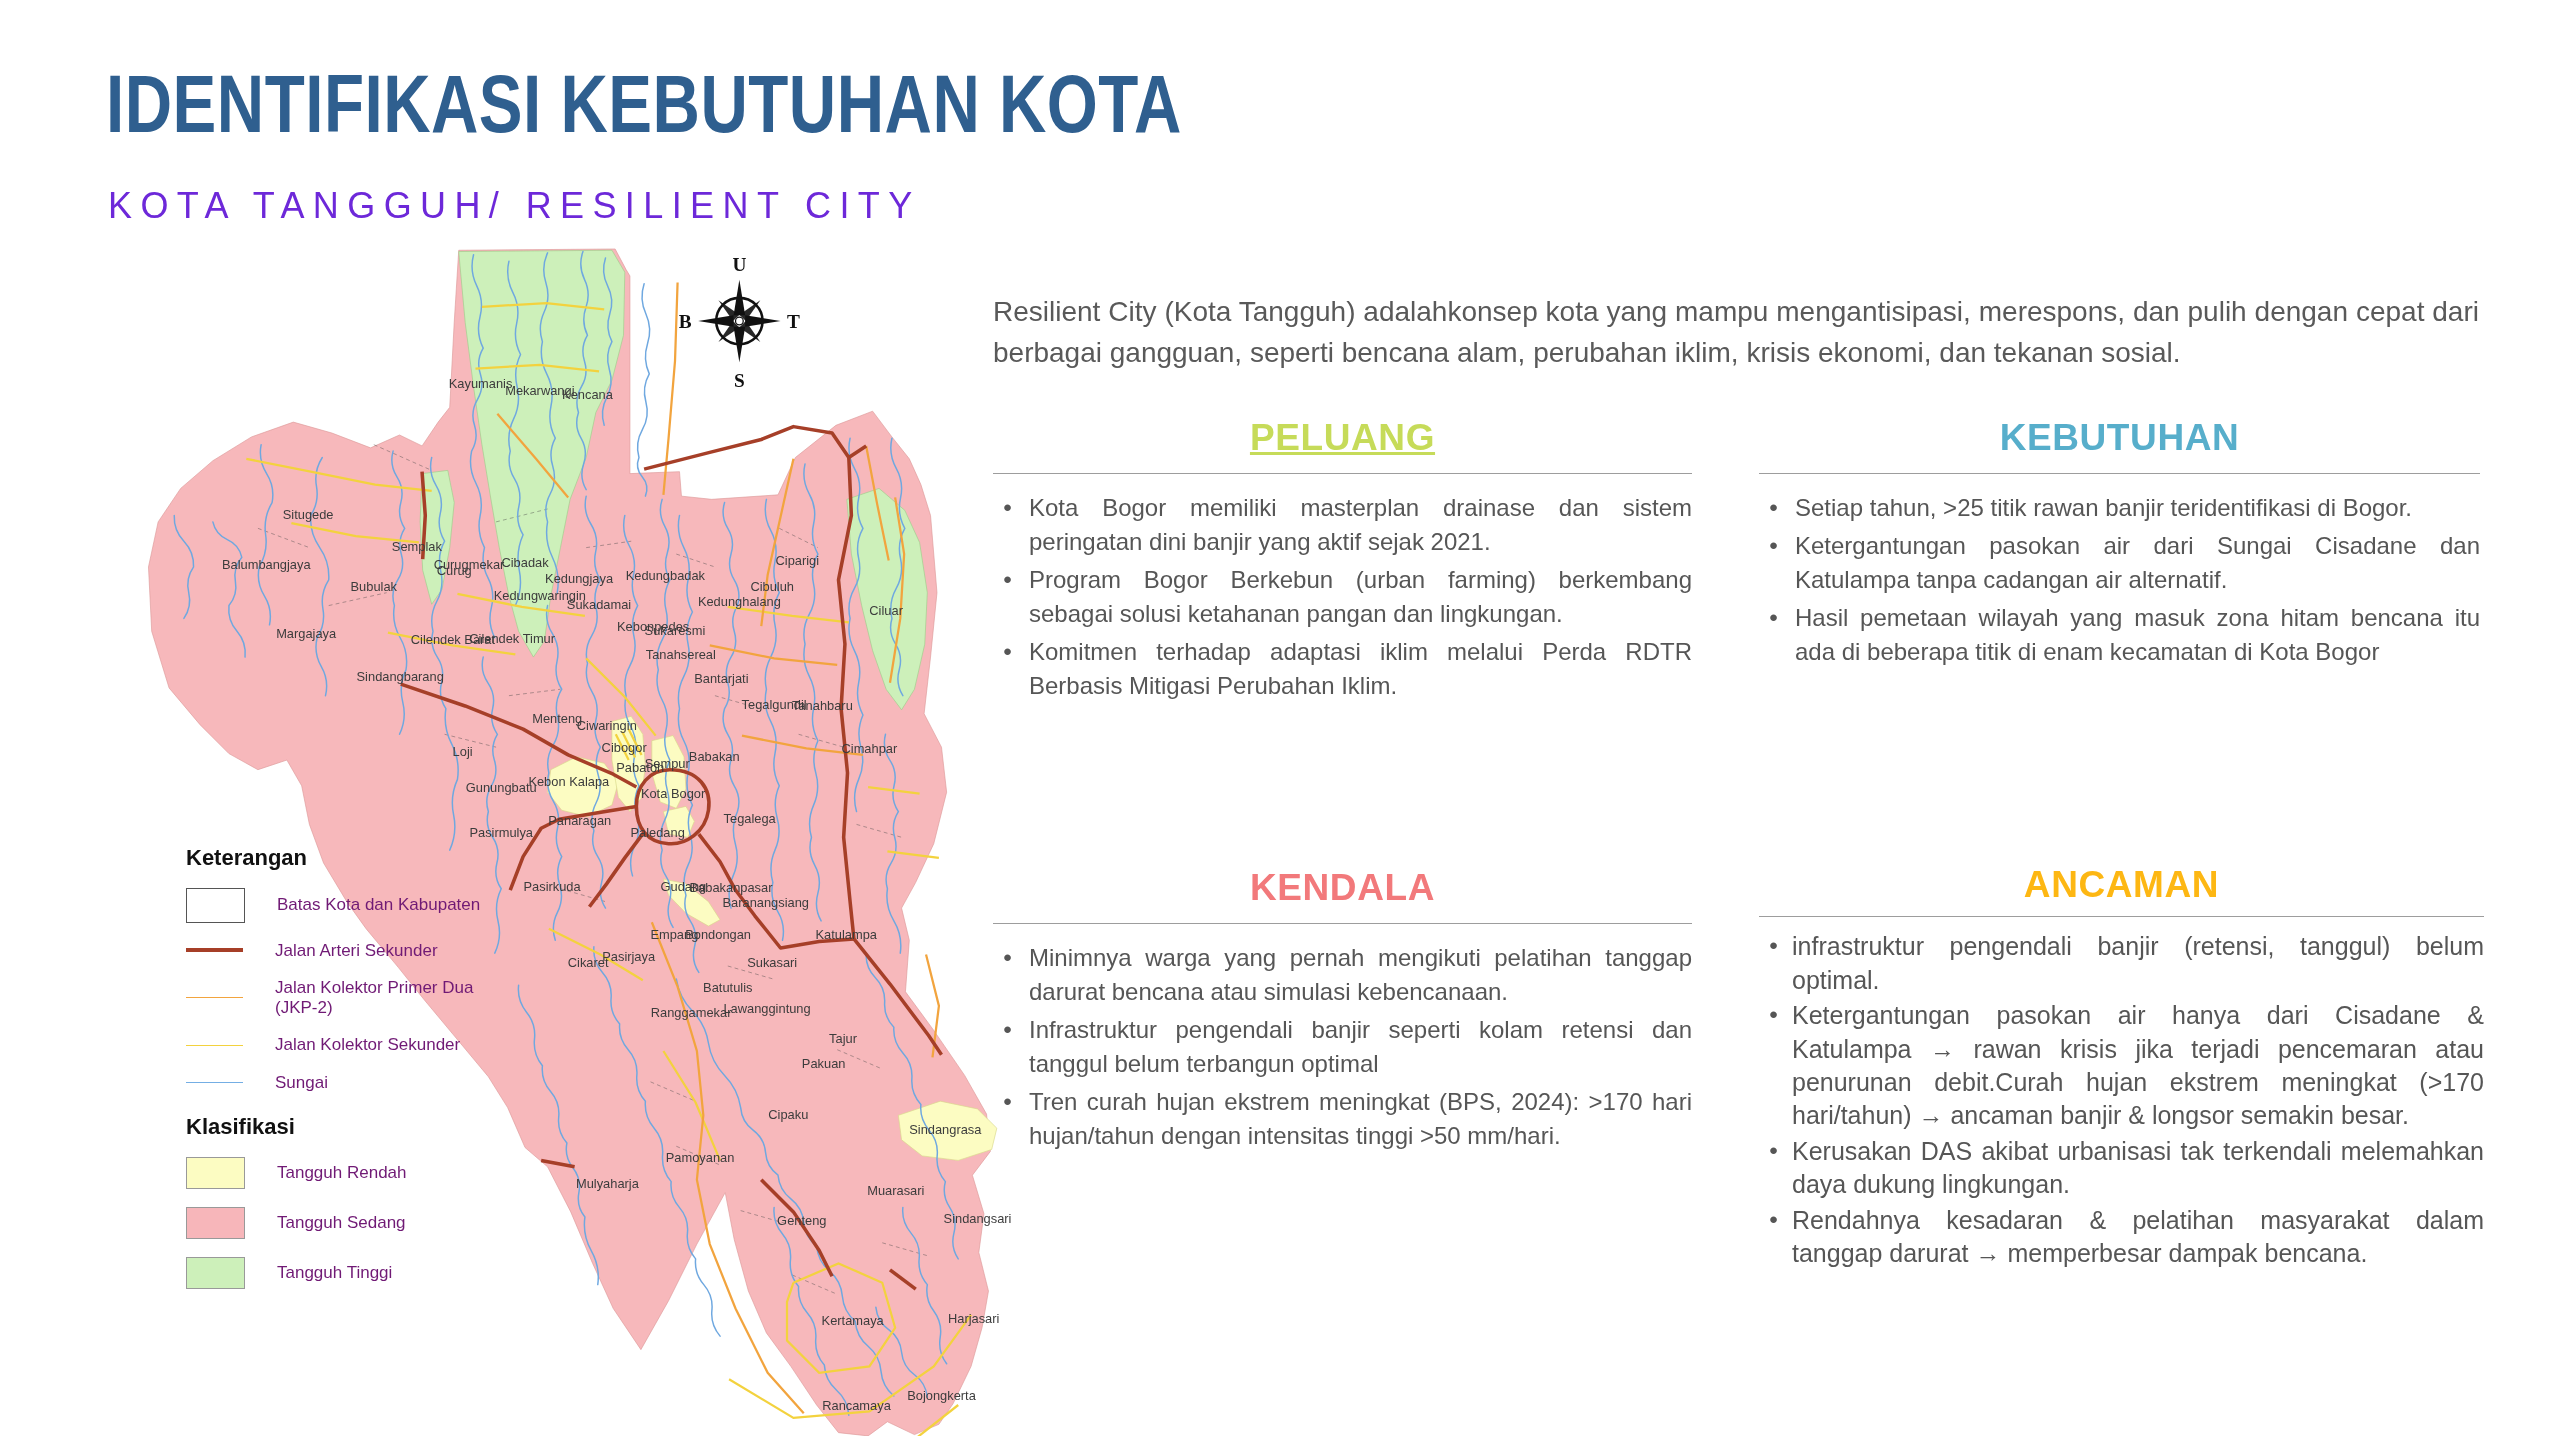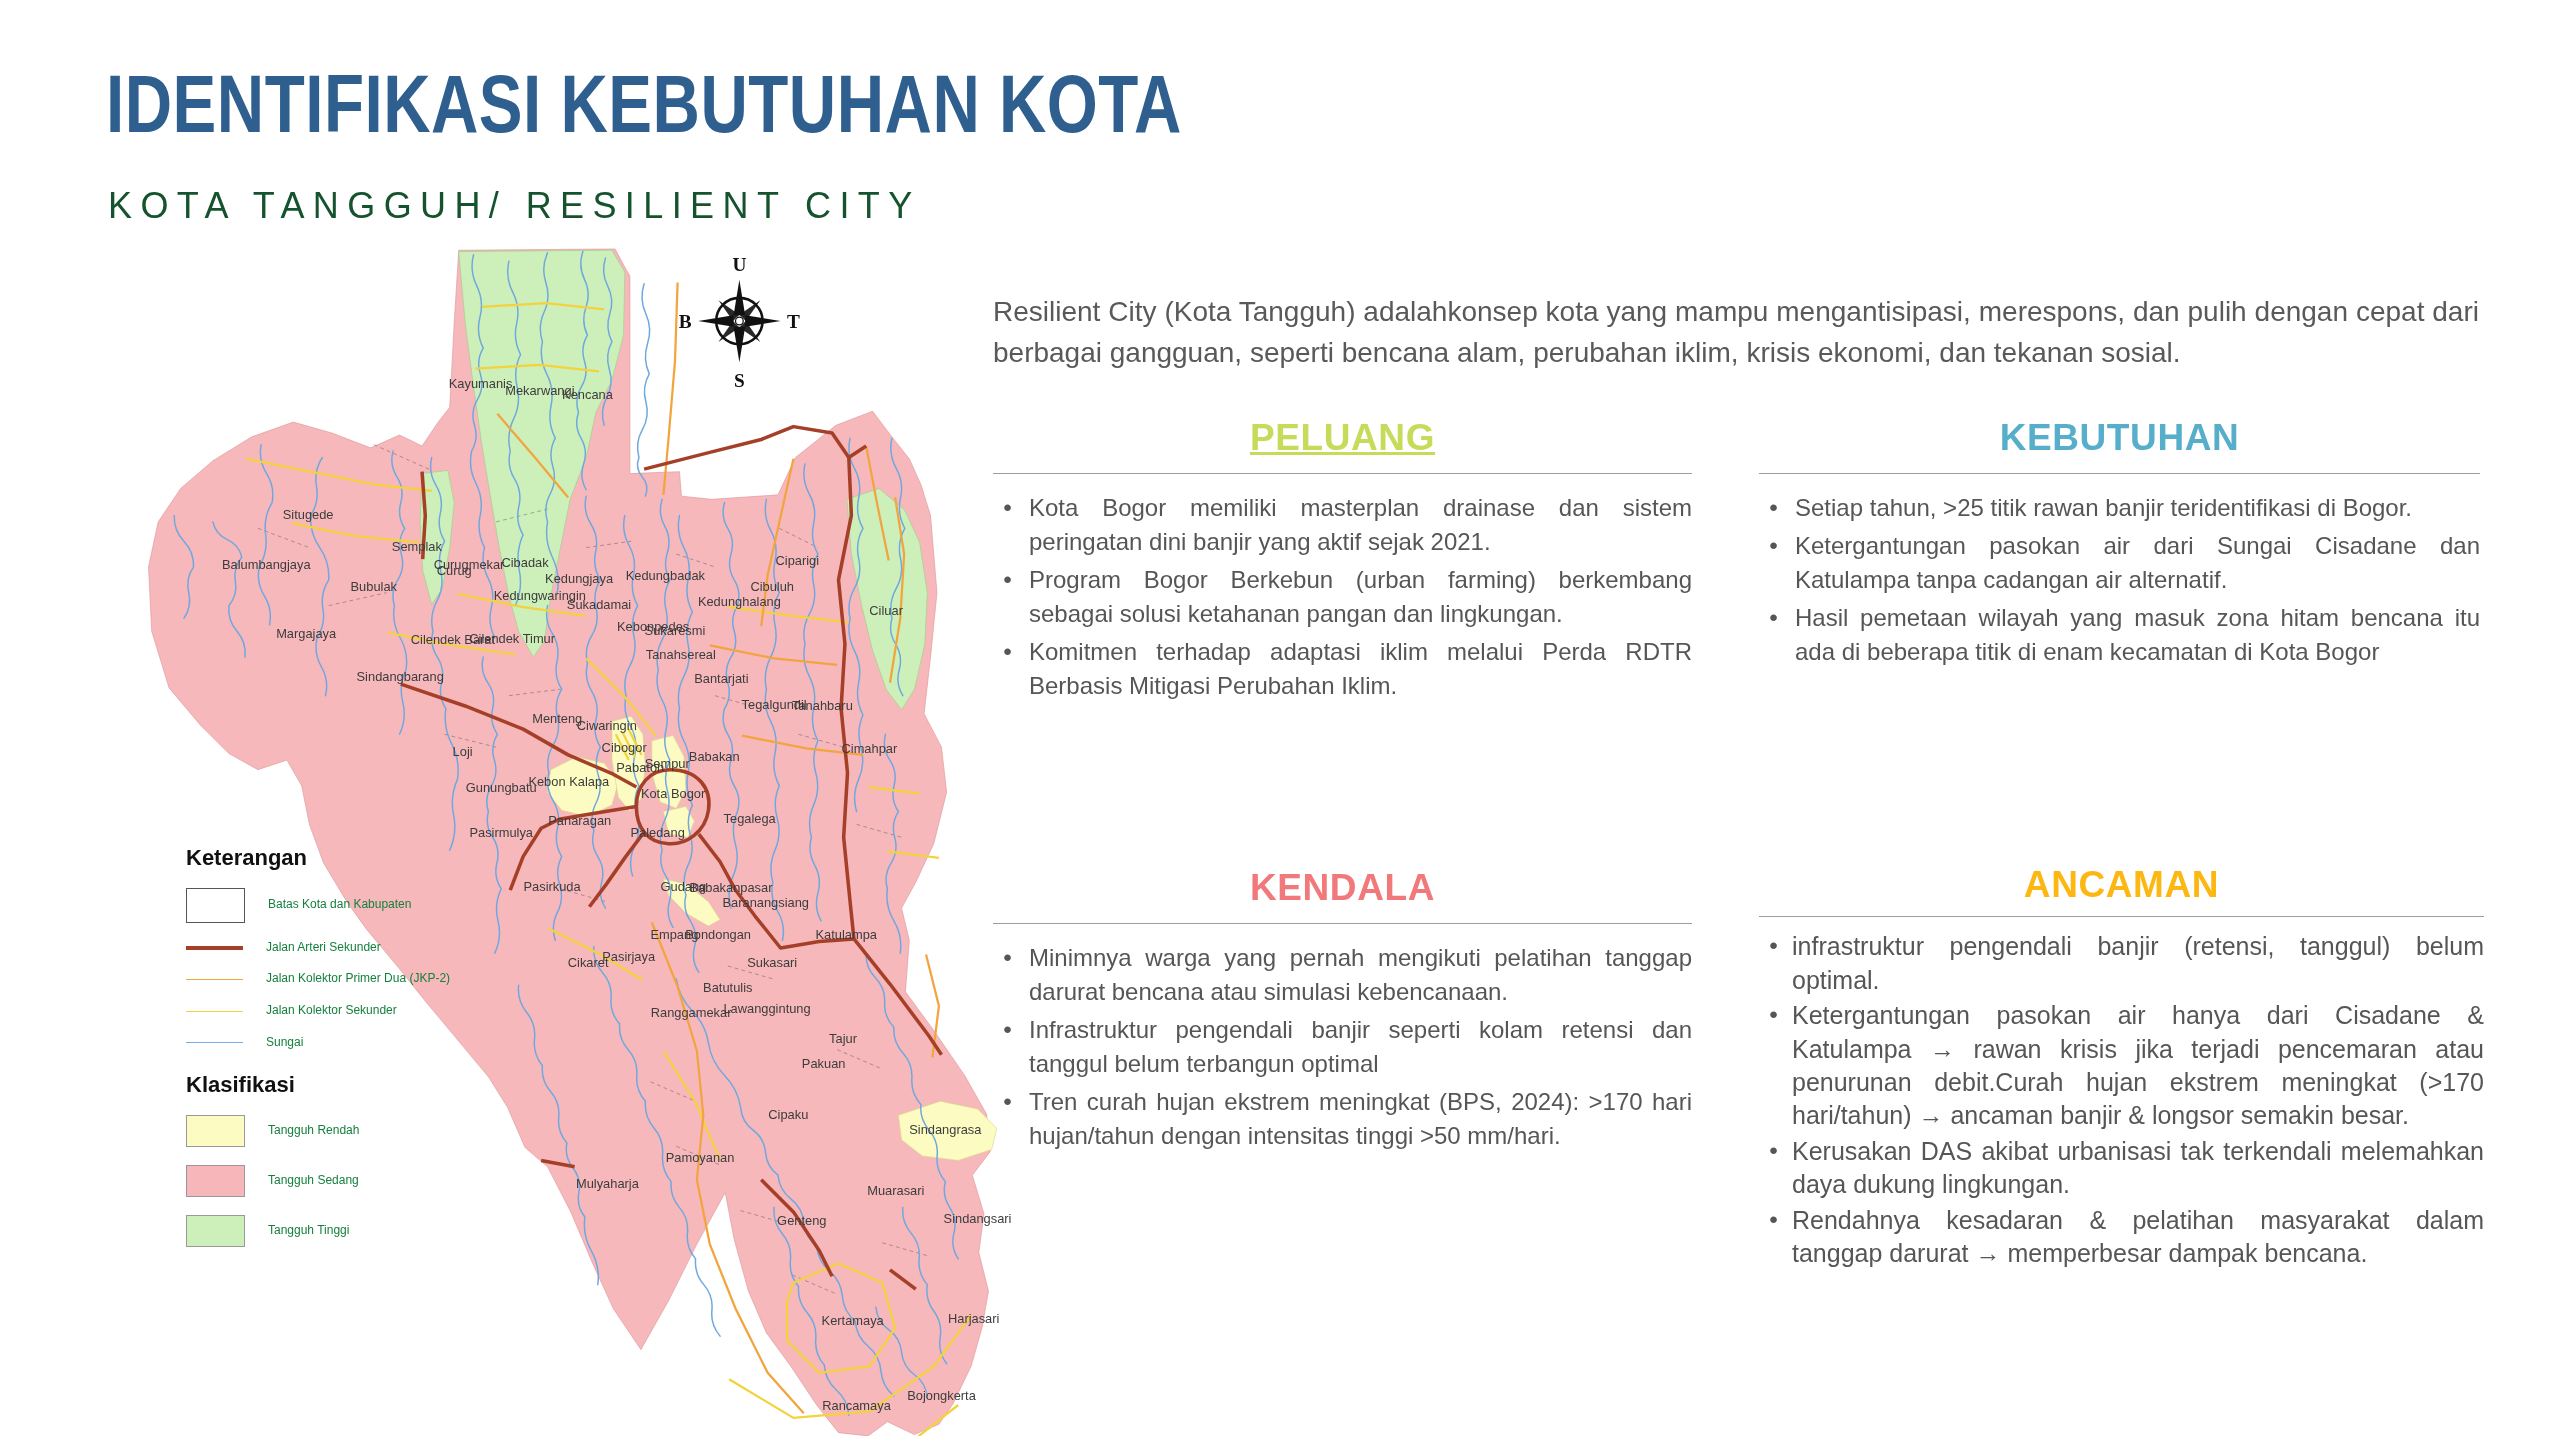--- a/index.html
+++ b/index.html
@@ -39,30 +39,30 @@
   .map-label{font-size:20px;fill:#3c3c3c;text-anchor:middle;font-family:"Liberation Sans",sans-serif;}
   .compass-letter{font-family:"Liberation Serif",serif;font-weight:700;font-size:30px;fill:#111;text-anchor:middle;}
 
   
   .legend{position:absolute;left:89px;top:600px;width:303px;}
   .legend-title{font-size:22px;font-weight:700;color:#111;margin:0 0 16.7px 0;}
   .legend-item{display:flex;align-items:center;margin-bottom:18px;}
   .legend-swatch-box{width:57px;height:33px;background:#fff;border:1.3px solid #555;flex:0 0 auto;}
   .legend-swatch-line{width:57px;height:0;flex:0 0 auto;}
   .legend-swatch-class{width:57px;height:30px;border:0.6px solid #999;flex:0 0 auto;}
-  .legend-label{font-size:12px;color:#15803d;margin-left:23px;line-height:1.15;}
+  .legend-label{font-size:17px;color:#701a75;margin-left:32px;line-height:1.15;}
   .legend .class-title{margin-top:22px;}
 </style>
 </head>
 <body>
 
 <div class="slide">
 
   <h1 class="title" style="color: rgb(47, 95, 143);">IDENTIFIKASI KEBUTUHAN KOTA</h1>
-  <h2 class="subtitle" style="color: #14532d;">KOTA TANGGUH/ RESILIENT CITY</h2>
+  <h2 class="subtitle" style="color: #6d28d9;">KOTA TANGGUH/ RESILIENT CITY</h2>
 
   <div class="map-wrap">
     <svg viewBox="0 0 1420 1850" width="914" height="1191">
 
       <path fill="#f7b8bb" stroke="#d99" stroke-width="1" d="
         M562,8 L805,6 L822,38 L828,48 L828,355 L905,352 L908,390 L955,395 L1058,388
         L1085,330 L1148,280 L1205,258 L1235,298 L1262,332 L1280,372 L1295,420
         L1305,540 L1295,640 L1285,728 L1312,780 L1320,850 L1300,930 L1272,990
         L1250,1030 L1262,1080 L1256,1160 L1300,1220 L1348,1290 L1382,1350 L1388,1408
         L1360,1445 L1378,1505 L1370,1565 L1385,1625 L1375,1682 L1358,1742 L1330,1800

